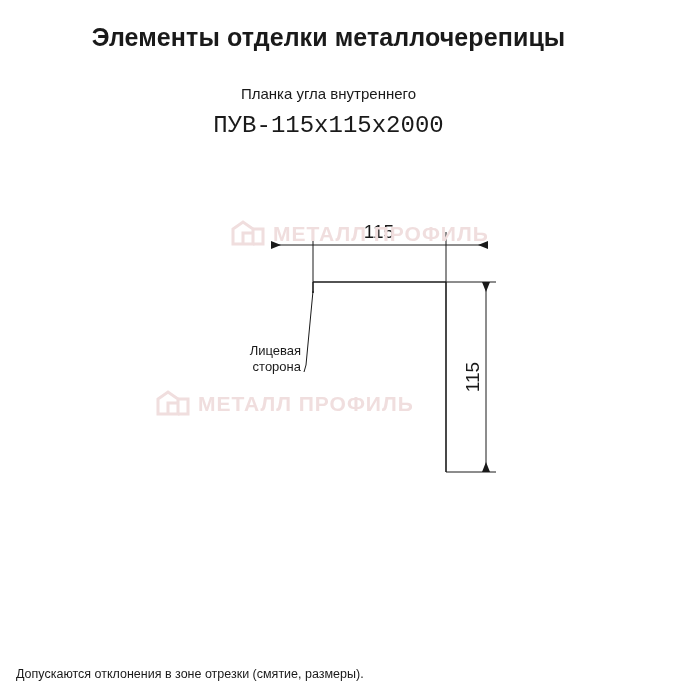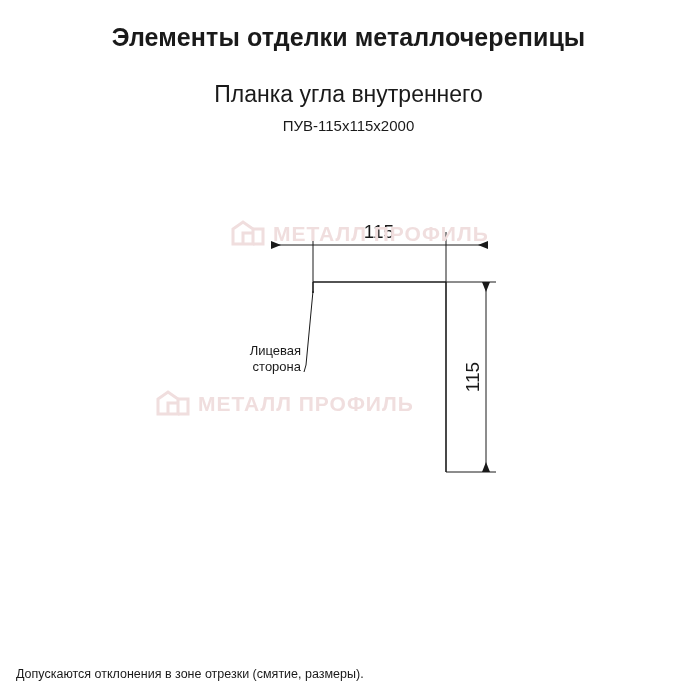--- a/index.html
+++ b/index.html
@@ -18,41 +18,41 @@
   .page {
     position: absolute;
     inset: 0;
   }
   .title-block {
     position: absolute;
     top: 20px;
     left: 0;
     width: 657px;
     text-align: center;
-    margin-left: 20px;
   }
   .main-title {
     font-size: 25px;
     font-weight: bold;
     letter-spacing: 0.1px;
     margin: 0;
     line-height: 34px;
   }
   .sub-title {
-    font-size: 23px;
+    font-size: 15px;
     margin: 0;
     line-height: 28px;
     padding-top: 26px;
     text-align: center;
   }
   .sub-title2 {
-    font-size: 15px;
+    font-size: 24px;
     margin: 0;
     line-height: 28px;
     padding-top: 4px;
+    font-family: Liberation Mono, monospace;
   }
   .drawing {
     position: absolute;
     top: 150px;
     left: 16px;
     width: 700px;
     height: 400px;
   }
   .watermark-layer {
     position: absolute;

